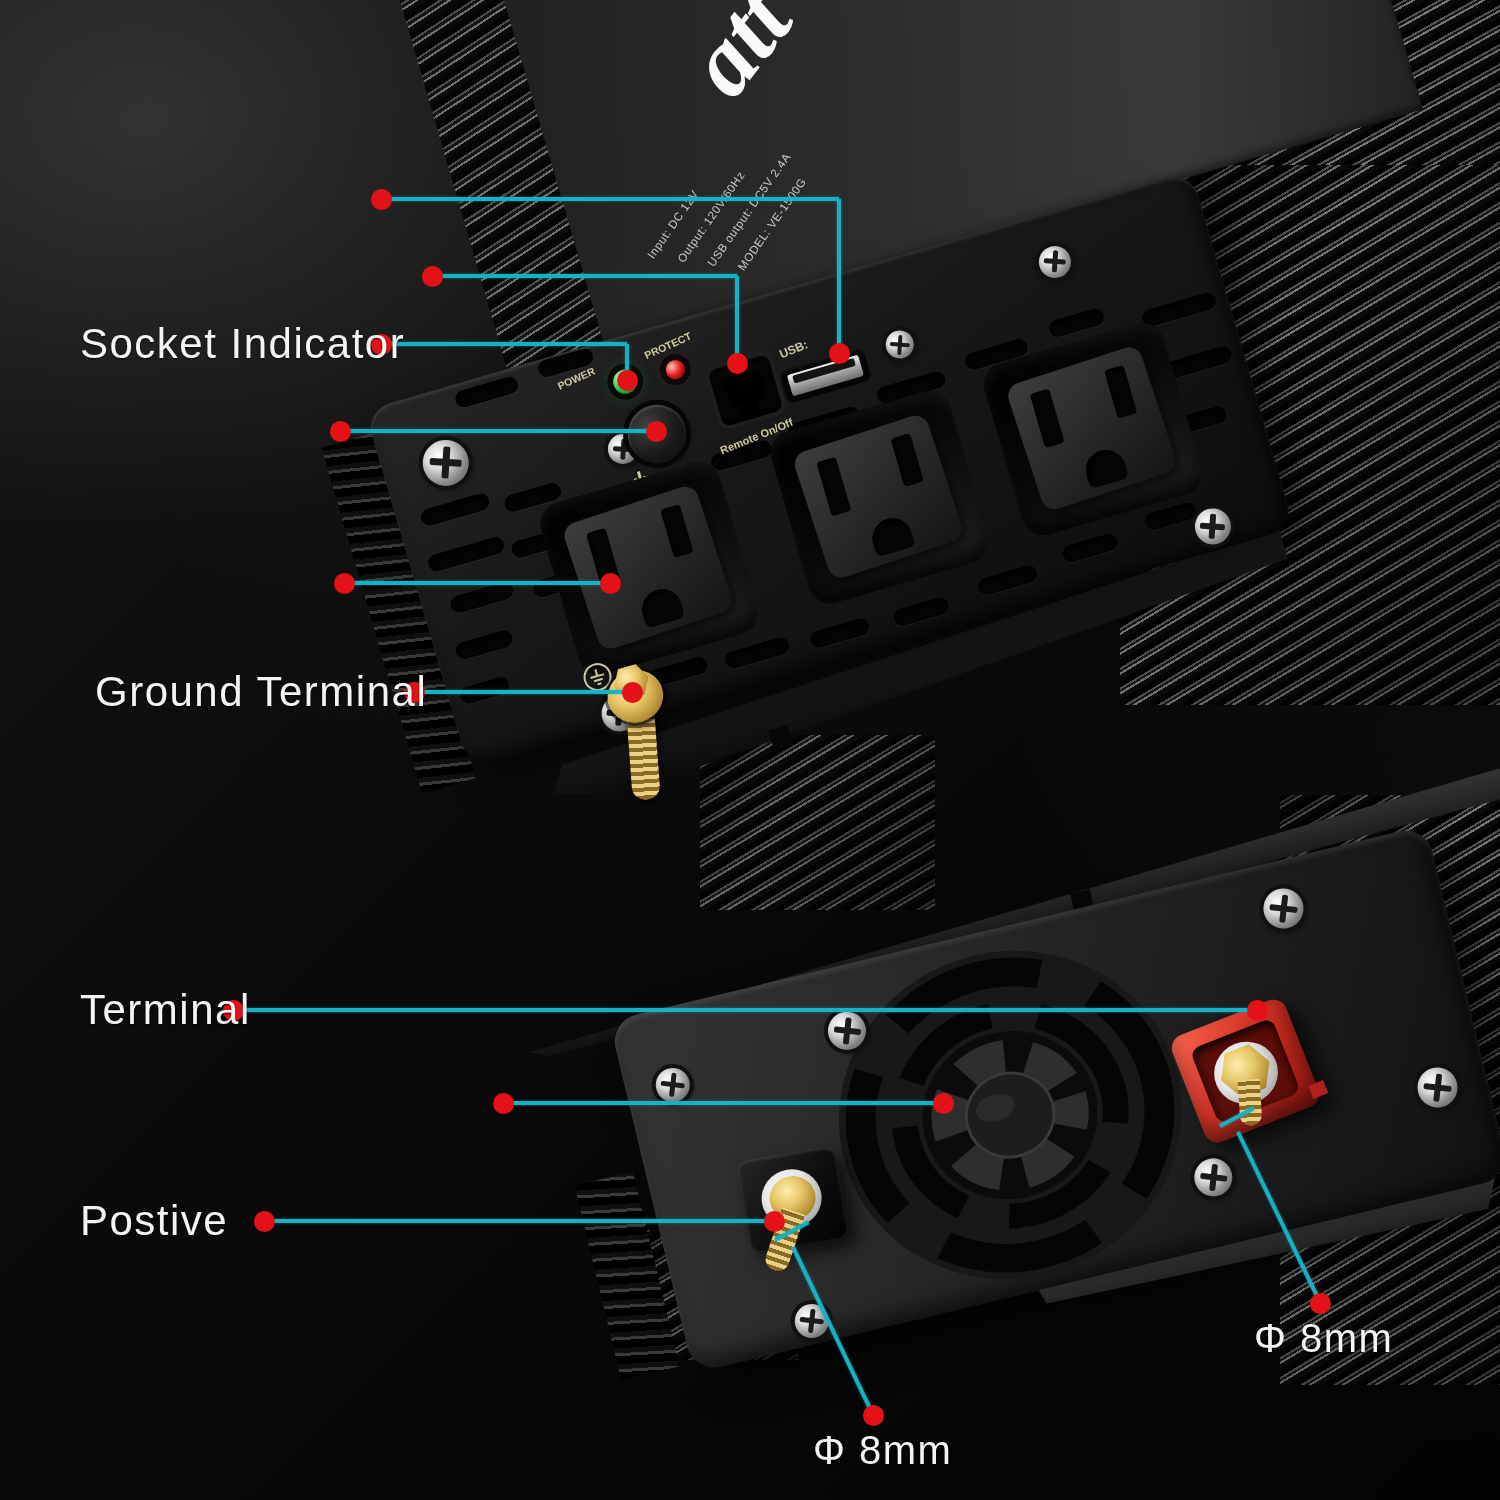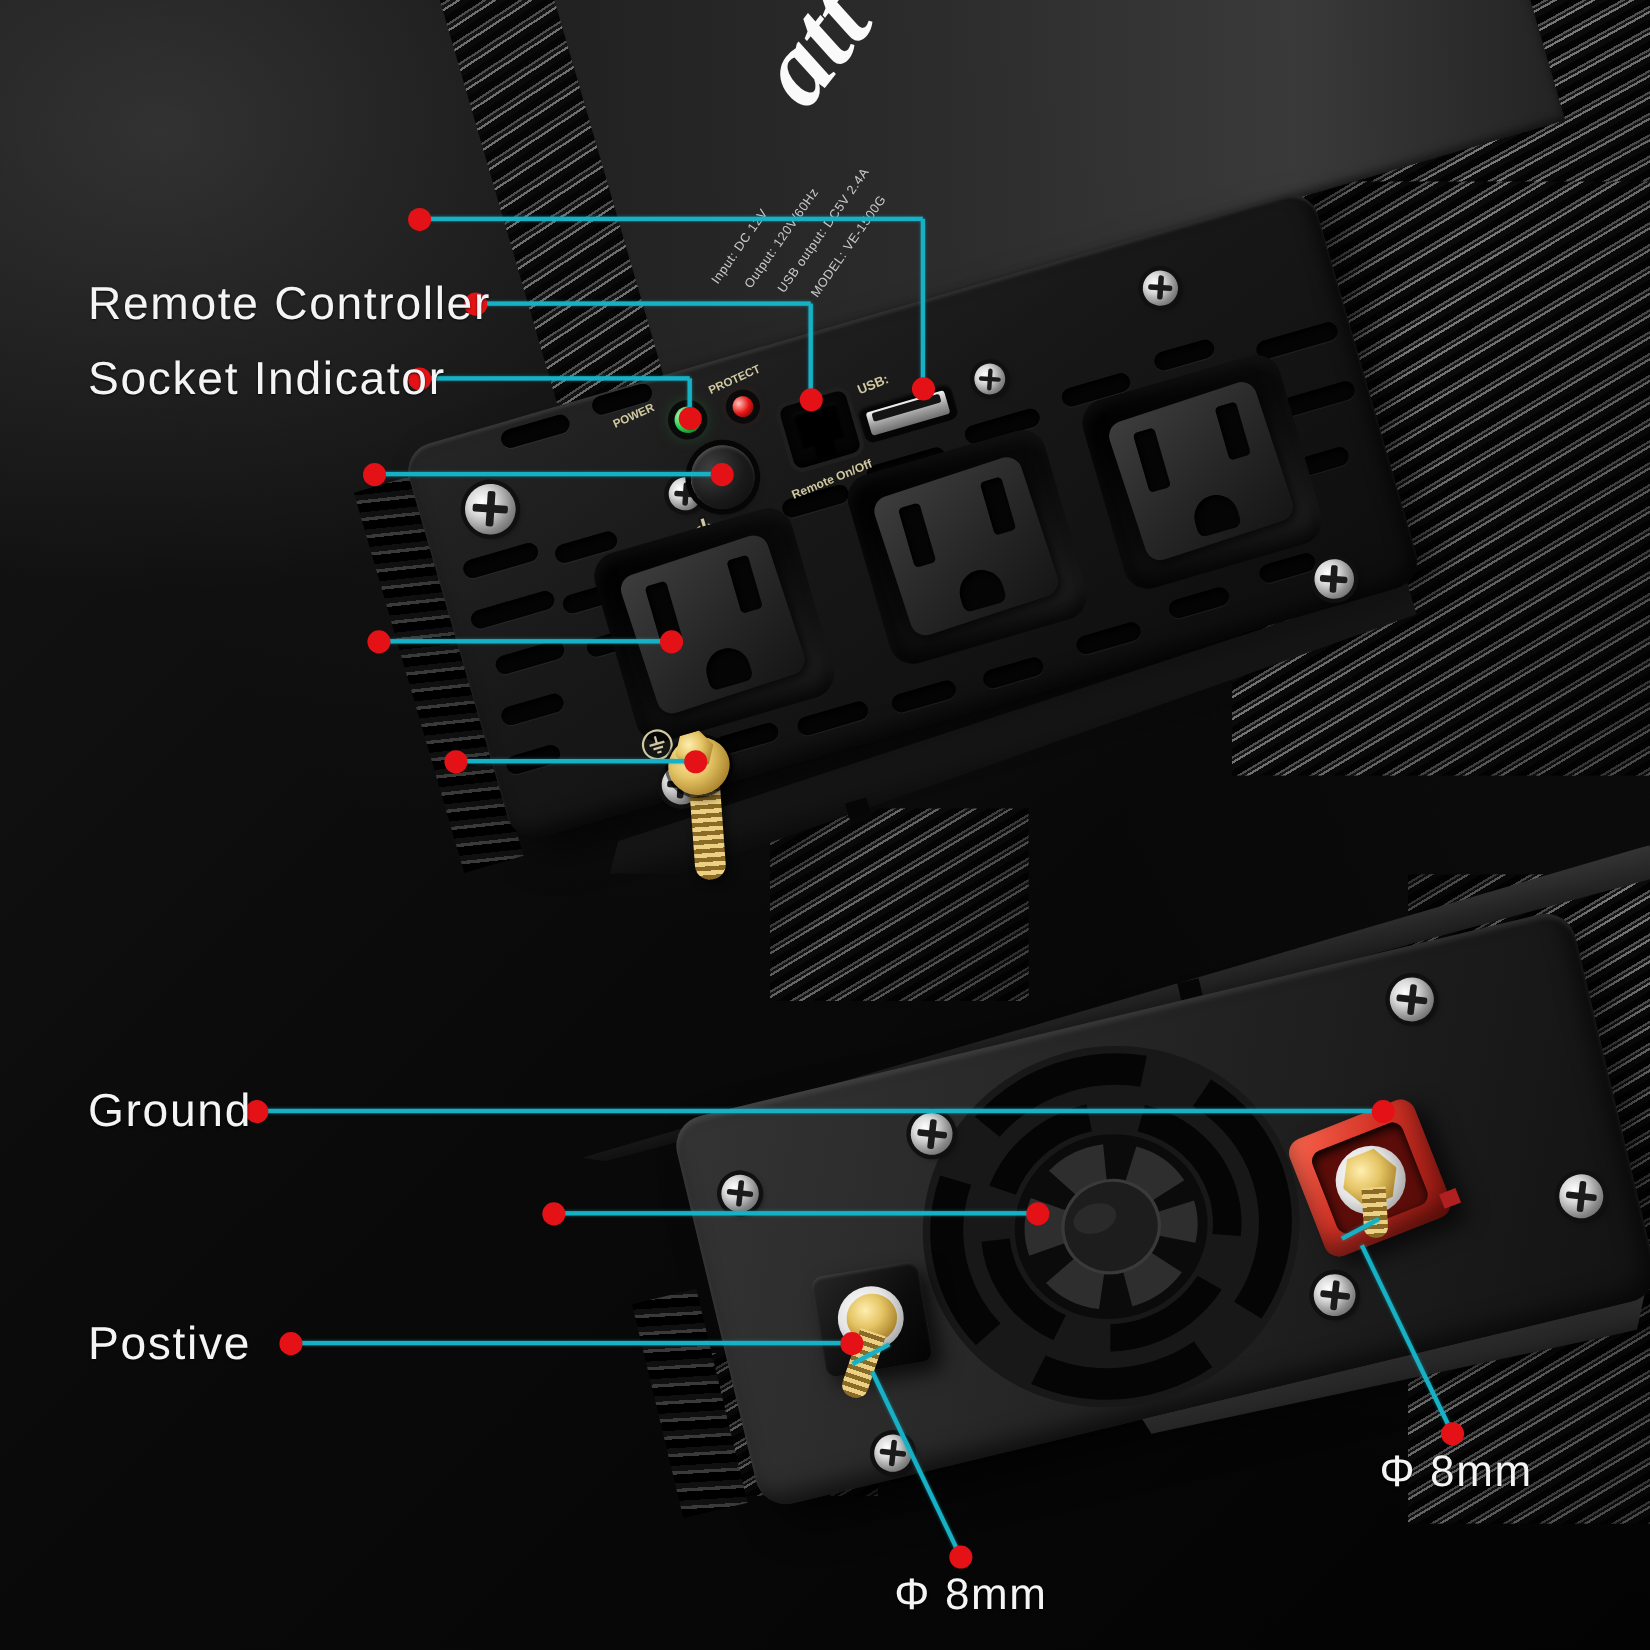--- a/index.html
+++ b/index.html
@@ -314,19 +314,19 @@
   <span class="dot" style="left:774px;top:1221px;"></span>
 
   <div class="line" style="left:793px;top:1245px;width:187px;transform:rotate(64.5deg);"></div>
   <div class="line" style="left:775px;top:1238px;width:38px;transform:rotate(-28deg);"></div>
   <span class="dot" style="left:873px;top:1415px;"></span>
 
   <div class="line" style="left:1238px;top:1130px;width:190px;transform:rotate(64.3deg);"></div>
   <div class="line" style="left:1220px;top:1124px;width:38px;transform:rotate(-28deg);"></div>
   <span class="dot" style="left:1320px;top:1303px;"></span>
 
-  <div class="lbl" style="left:80px;top:253px;">Remote Controller</div>
   <div class="lbl" style="left:80px;top:321px;">Socket Indicator</div>
-  <div class="lbl" style="left:80px;top:987px;">Ground</div>
+  <div class="lbl" style="left:95px;top:669px;">Ground Terminal</div>
+  <div class="lbl" style="left:80px;top:987px;">Terminal</div>
   <div class="lbl" style="left:80px;top:1198px;">Postive</div>
   <div class="lbl phi" style="left:813px;top:1428px;">Φ 8mm</div>
   <div class="lbl phi" style="left:1254px;top:1316px;">Φ 8mm</div>
 </div>
 
 </body></html>

